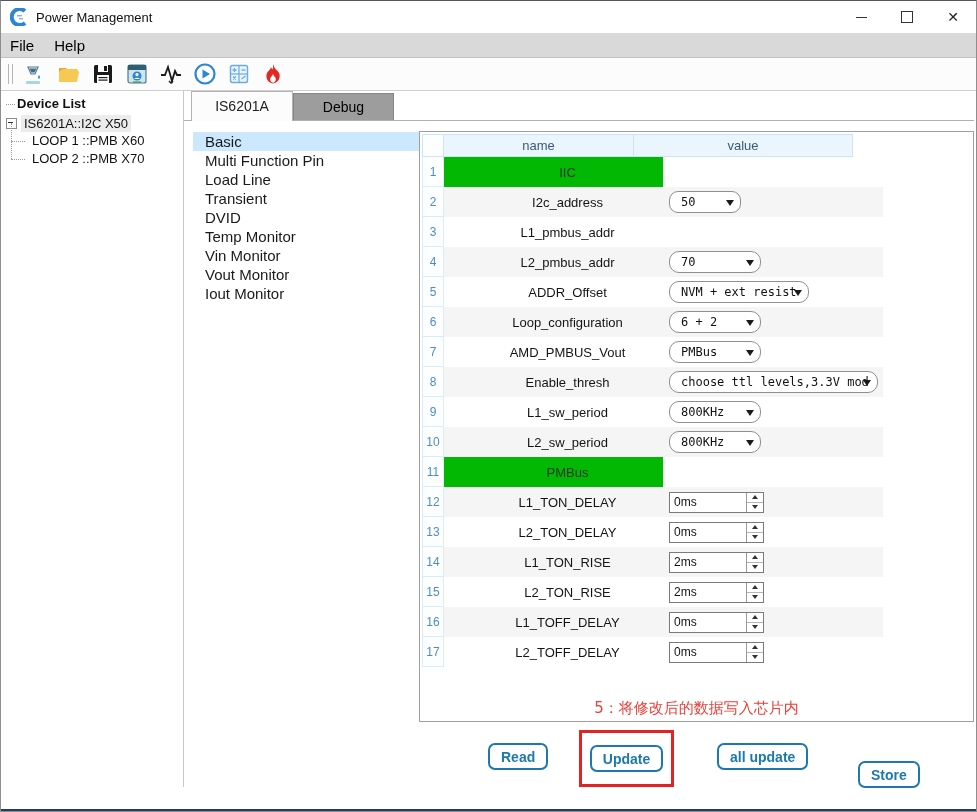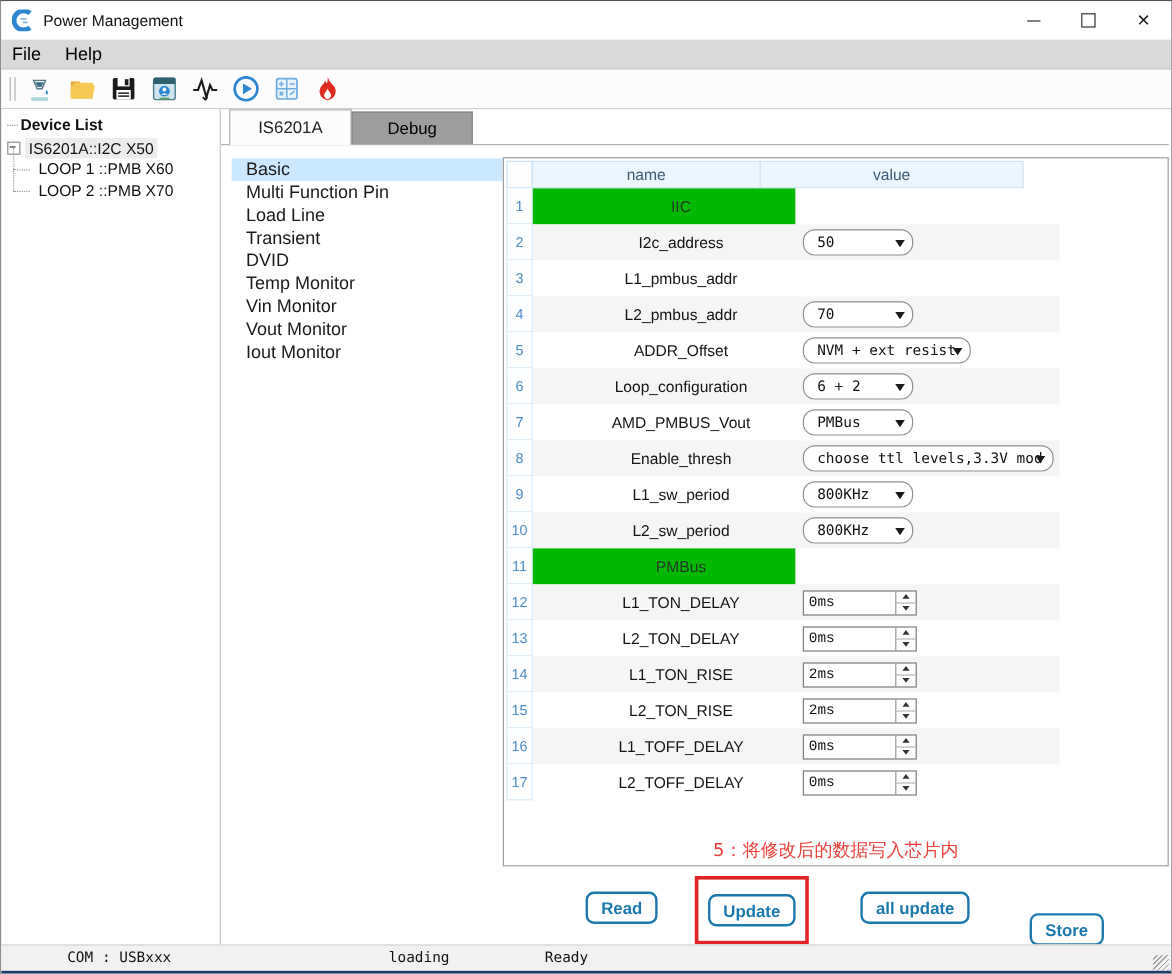--- a/index.html
+++ b/index.html
@@ -56,21 +56,21 @@
   .hc-value{width:220px;margin-left:-1px;}
   .trow{display:flex;height:30px;}
   .td-num{box-sizing:border-box;width:22px;border:1px solid #d8ecf9;border-top:none;background:#fdfeff;color:#4d8cc8;font-size:12px;display:flex;align-items:center;justify-content:center;}
   .td-name{width:191px;display:flex;align-items:center;justify-content:center;font-size:13px;color:#141414;padding-left:28px;}
   .td-name.section{background:#02b802;color:#233a23;}
   .td-val{width:220px;display:flex;align-items:center;padding-left:6px;box-sizing:border-box;}
   
   .combo{position:relative;box-sizing:border-box;height:22px;border:1px solid #8f8f8f;border-radius:10px;background:#fff;display:flex;align-items:center;font-family:"DejaVu Sans Mono",monospace;font-size:12px;color:#111;padding:0 18px 0 11px;overflow:hidden;white-space:nowrap;}
   .combo-arrow{position:absolute;right:6px;top:8px;width:0;height:0;border-left:4px solid transparent;border-right:4px solid transparent;border-top:6px solid #1a1a1a;}
   
-  .spin{box-sizing:border-box;height:21px;width:95px;border:1px solid #7a7a7a;background:#fff;display:flex;font-family:Liberation Mono, monospace;font-size:12px;color:#111;}
+  .spin{box-sizing:border-box;height:21px;width:95px;border:1px solid #7a7a7a;background:#fff;display:flex;font-family:Liberation Sans, sans-serif;font-size:12px;color:#111;}
   .spin-text{flex:1;line-height:19px;padding-left:4px;}
   .spin-btns{width:16px;border-left:1px solid #9a9a9a;display:flex;flex-direction:column;}
   .spin-up,.spin-down{flex:1;display:flex;align-items:center;justify-content:center;}
   .spin-up{border-bottom:1px solid #b5b5b5;}
   .tri-up{width:0;height:0;border-left:3px solid transparent;border-right:3px solid transparent;border-bottom:4px solid #333;}
   .tri-down{width:0;height:0;border-left:3px solid transparent;border-right:3px solid transparent;border-top:4px solid #333;}
   
   .annotation{position:absolute;left:0;bottom:3px;width:100%;text-align:center;color:#e8403a;font-size:15px;font-family:"DejaVu Sans","Liberation Sans",sans-serif;}
   
   .btn-row{position:absolute;left:418px;top:729px;width:555px;height:56px;}
@@ -219,21 +219,21 @@
       <div id="tbody">
           <div class="trow">
             <div class="td-num">1</div>
             <div class="td-name section" style="background: rgb(2, 184, 2);">IIC</div>
             <div class="td-val" style="background: rgb(255, 255, 255);"></div>
           </div>
           <div class="trow">
             <div class="td-num">2</div>
             <div class="td-name" style="background: rgb(245, 245, 245);">I2c_address</div>
             <div class="td-val" style="background: rgb(245, 245, 245);">
-              <div class="combo" style="width: 92px;">
+              <div class="combo" style="width: 72px; border-radius: 9px;">
                 <span>50</span>
                 <span class="combo-arrow"></span>
               </div>
             </div>
           </div>
           <div class="trow">
             <div class="td-num">3</div>
             <div class="td-name" style="background: rgb(255, 255, 255);">L1_pmbus_addr</div>
           </div>
           <div class="trow">
@@ -420,21 +420,15 @@
 
   <div class="btn-row">
     <button class="btn" style="left:69px;top:13px;">Read</button>
     <div class="red-box">
       <button class="btn">Update</button>
     </div>
     <button class="btn" style="left:298px;top:13px;">all update</button>
     <button class="btn" style="left:439px;top:13px;margin-top:18px;">Store</button>
   </div>
 
-  <div class="statusbar">
-    <span class="status-field sf-com">COM : USBxxx</span>
-    <span class="status-field sf-loading">loading</span>
-    <span class="status-field sf-ready">Ready</span>
-    <div class="resize-grip"></div>
-  </div>
   <div class="taskbar-strip"></div>
 
 </div>
 
 </body></html>

